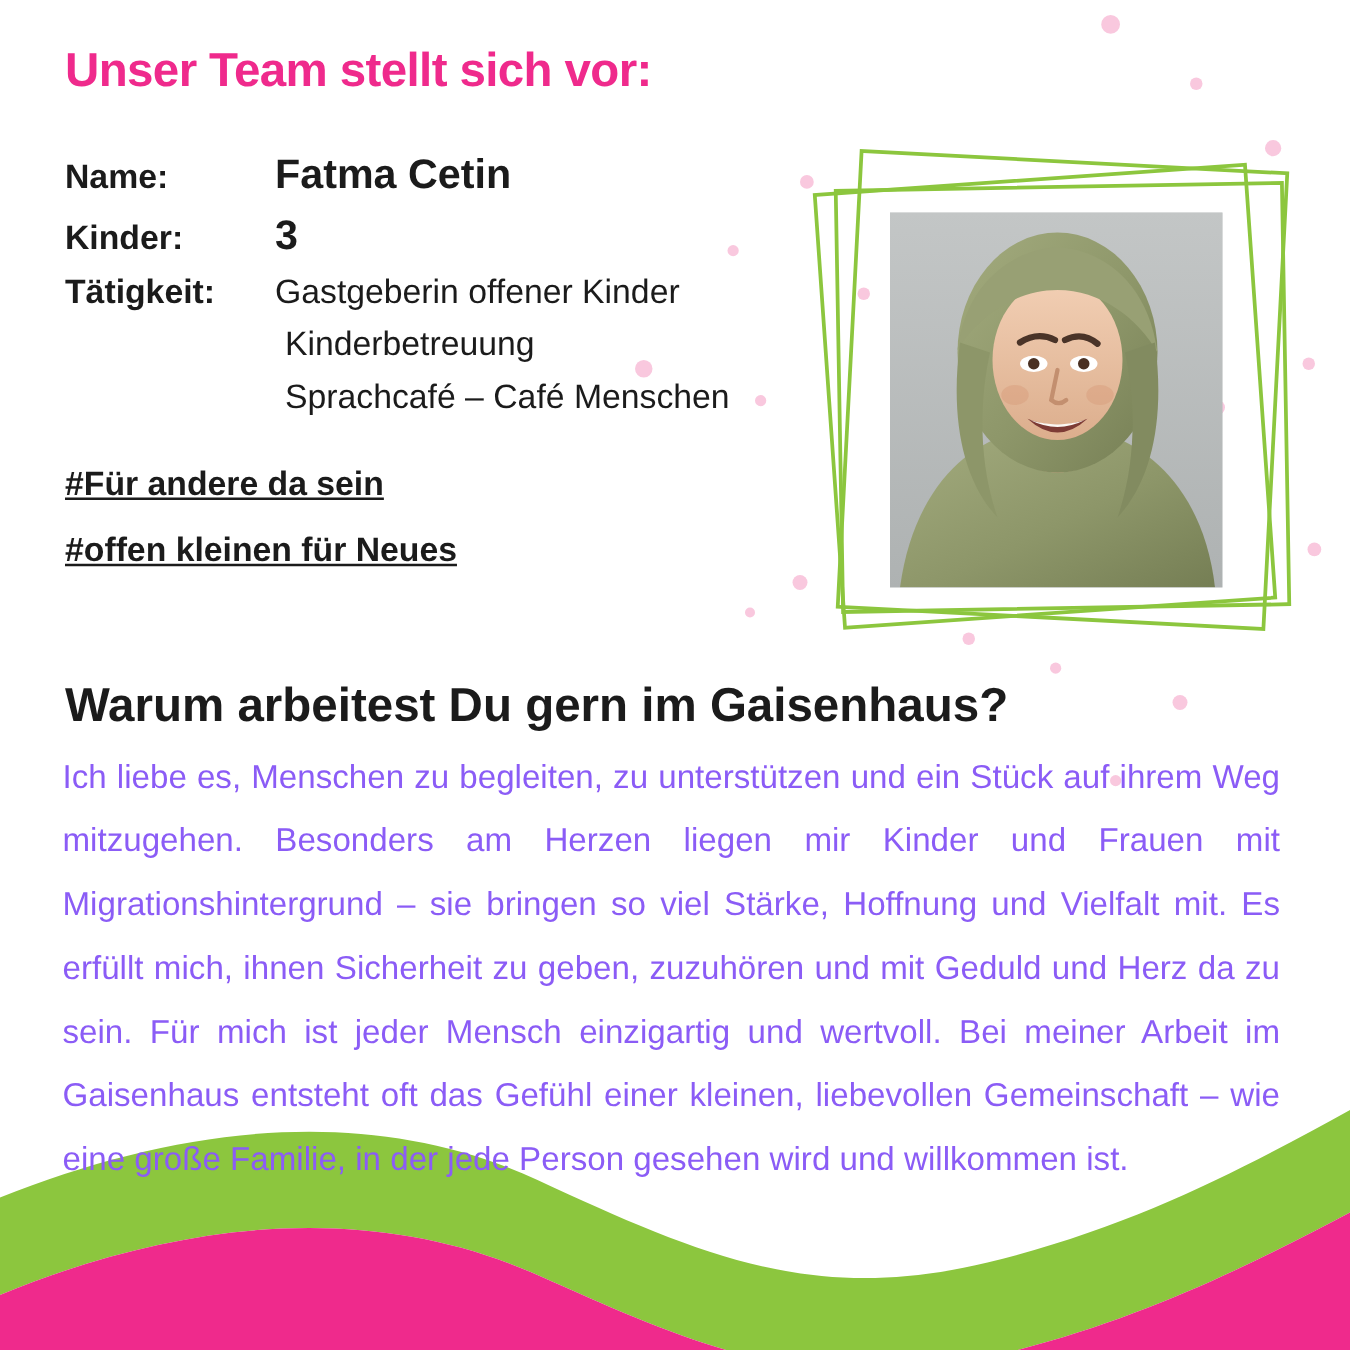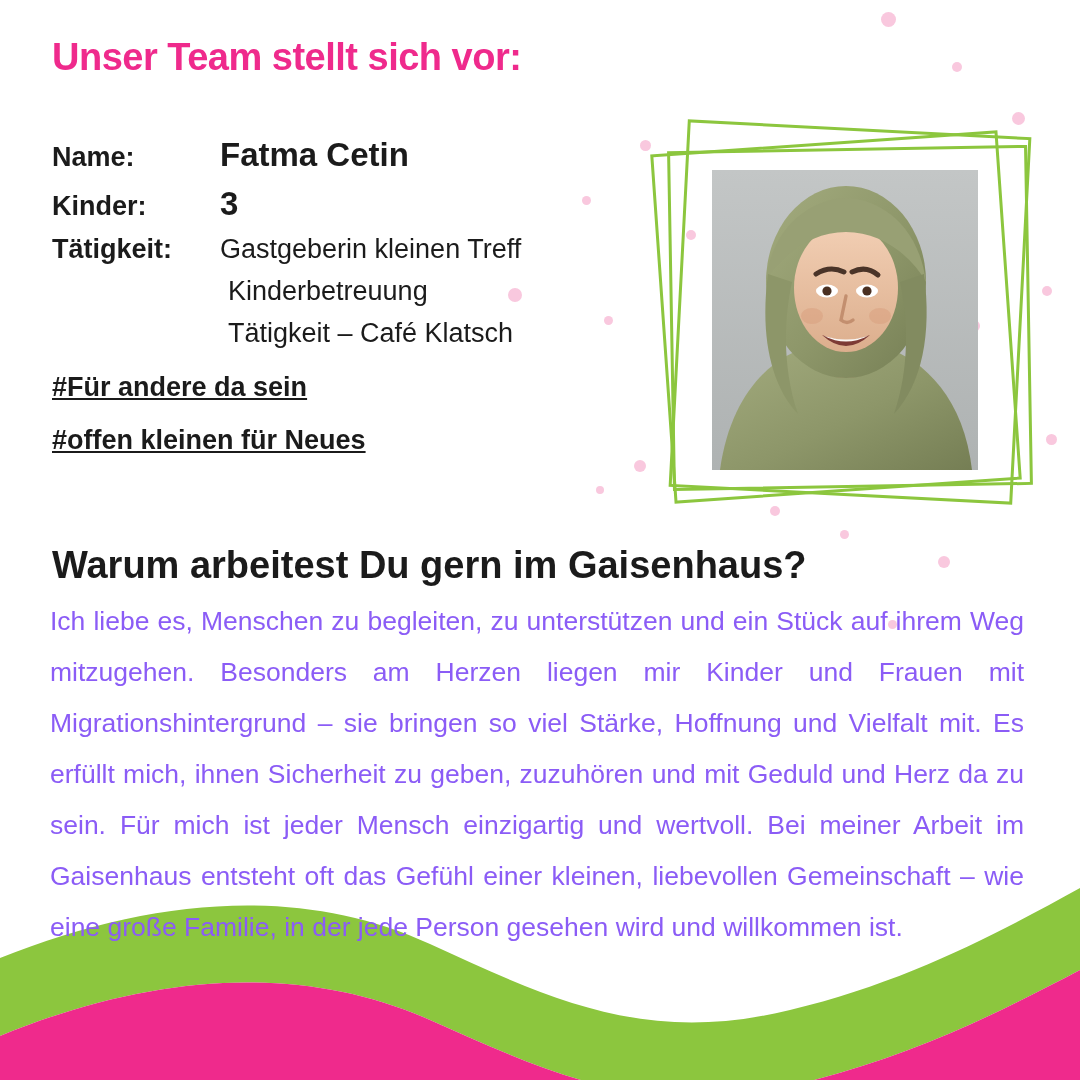--- a/index.html
+++ b/index.html
@@ -44,21 +44,21 @@
     color: #ef2a8c;
     letter-spacing: -0.5px;
     z-index: 5;
     white-space: nowrap;
   }
 
   
   .info {
     position: absolute;
     left: 52px;
-    top: 136px;
+    top: 120px;
     z-index: 5;
     width: 600px;
   }
   .info-row {
     display: flex;
     align-items: baseline;
     margin-bottom: 11px;
   }
   .info-label {
     font-size: 27px;
@@ -210,24 +210,24 @@
     <div class="info-row">
       <div class="info-label">Name:</div>
       <div class="info-value-bold">Fatma Cetin</div>
     </div>
     <div class="info-row">
       <div class="info-label">Kinder:</div>
       <div class="info-value-bold">3</div>
     </div>
     <div class="info-row">
       <div class="info-label">Tätigkeit:</div>
-      <div class="info-value">Gastgeberin kleinen Treff</div>
+      <div class="info-value">Gastgeberin offener Kinder</div>
     </div>
     <div class="info-sub"> Kinderbetreuung</div>
-    <div class="info-sub">Tätigkeit – Café Klatsch</div>
+    <div class="info-sub">Sprachcafé – Café Menschen</div>
   </div>
 
   <div class="tags">
     <div class="tag">#Für andere da sein</div>
     <div class="tag">#offen kleinen für Neues</div>
   </div>
 
   <div class="photo-area">
     <div class="frame frame-a"></div>
     <div class="frame frame-b"></div>

